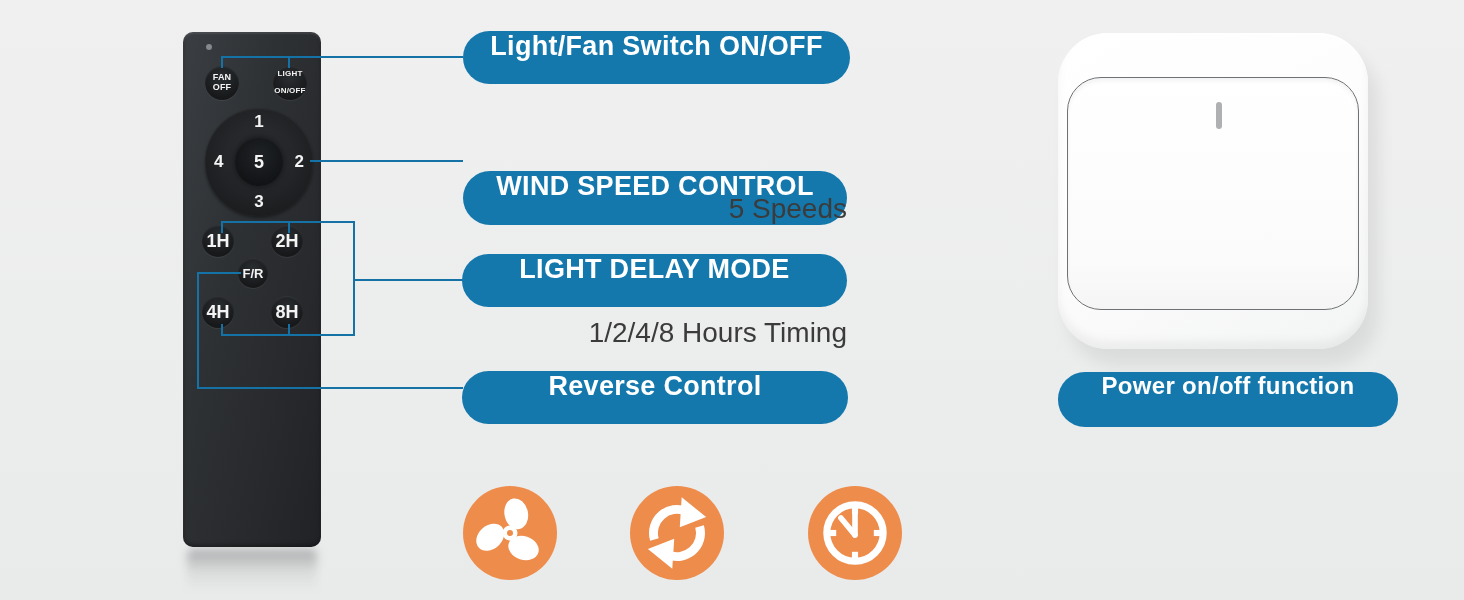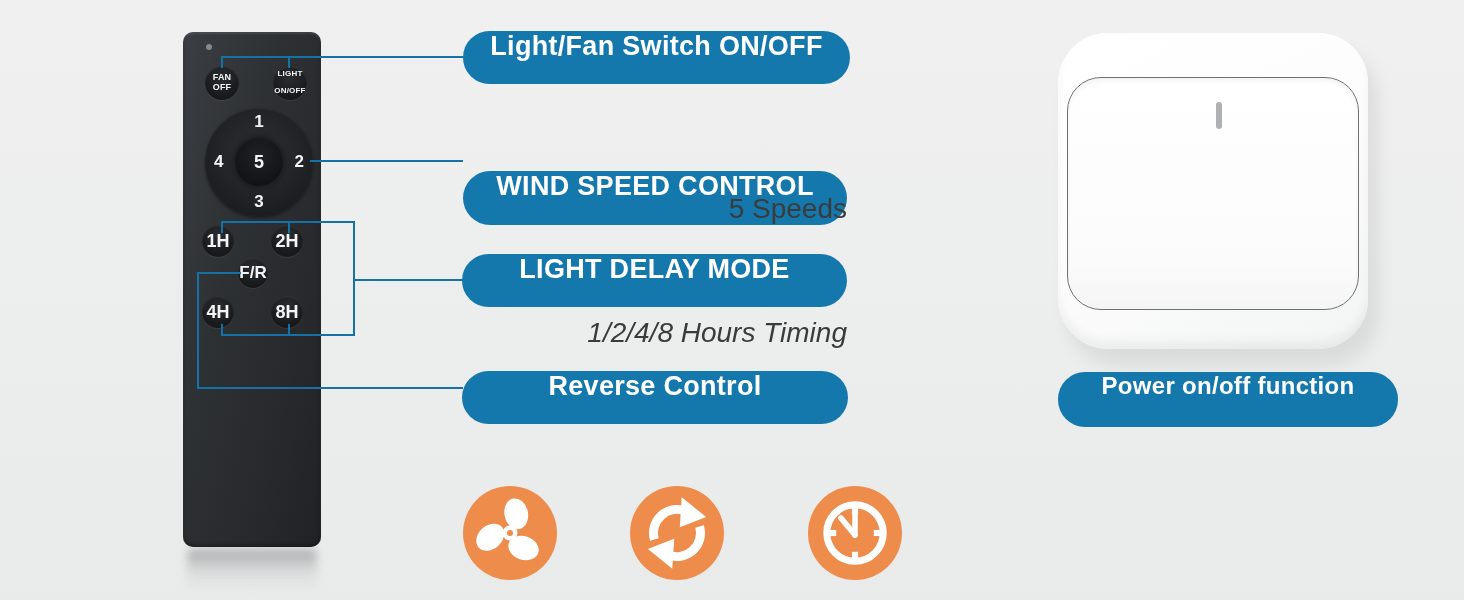--- a/index.html
+++ b/index.html
@@ -127,21 +127,21 @@
         <span>5</span>
       </div>
     </div>
 
     <div class="rbtn rbtn-small" style="left:19px; top:193px;">
       <span>1H</span>
     </div>
     <div class="rbtn rbtn-small" style="left:88px; top:193px;">
       <span>2H</span>
     </div>
-    <div class="rbtn rbtn-small" style="left:55px; top:226px; width:30px; height:30px; font-size:17px;">
+    <div class="rbtn rbtn-small" style="left:55px; top:226px; width:30px; height:30px; font-size:13px;">
       <span>F/R</span>
     </div>
     <div class="rbtn rbtn-small" style="left:19px; top:264px;">
       <span>4H</span>
     </div>
     <div class="rbtn rbtn-small" style="left:88px; top:264px;">
       <span>8H</span>
     </div>
   </div>
 
@@ -169,21 +169,21 @@
   </div>
 
   <div class="pill" style="left:463px; top:133px; width:384px; height:54px;margin-top:38px;">
     <span>WIND SPEED CONTROL</span>
   </div>
   <div class="caption" style="left:463px; top:193px; width:384px;">5 Speeds</div>
 
   <div class="pill" style="left:462px; top:254px; width:385px; height:53px;">
     <span>LIGHT DELAY MODE</span>
   </div>
-  <div class="caption" style="left:462px; top:317px; width:385px;font-style:italic;">1/2/4/8 Hours Timing</div>
+  <div class="caption" style="left:462px; top:317px; width:385px;">1/2/4/8 Hours Timing</div>
 
   <div class="pill" style="left:462px; top:371px; width:386px; height:53px;">
     <span>Reverse Control</span>
   </div>
 
   <div class="ficon" style="left:463px; top:486px;">
     <svg viewBox="0 0 100 100">
       <g fill="#ffffff" transform="rotate(18 50 50)">
         <ellipse cx="50" cy="28.5" rx="12.5" ry="16.5" transform="rotate(-30 50 28.5)"></ellipse>
         <g transform="rotate(120 50 50)">

